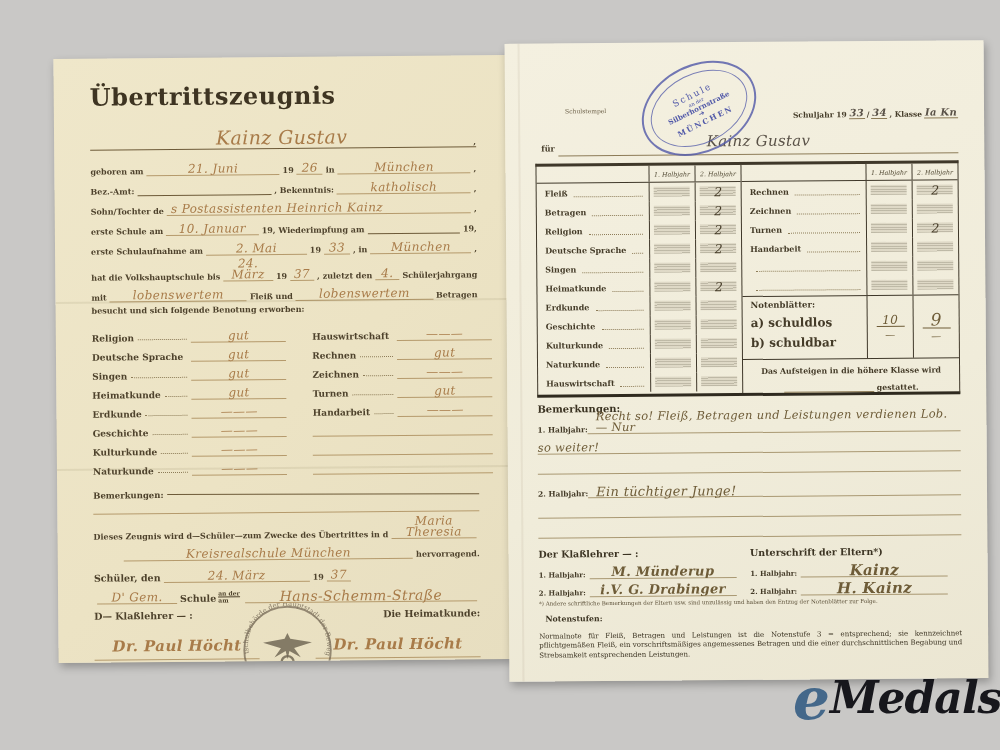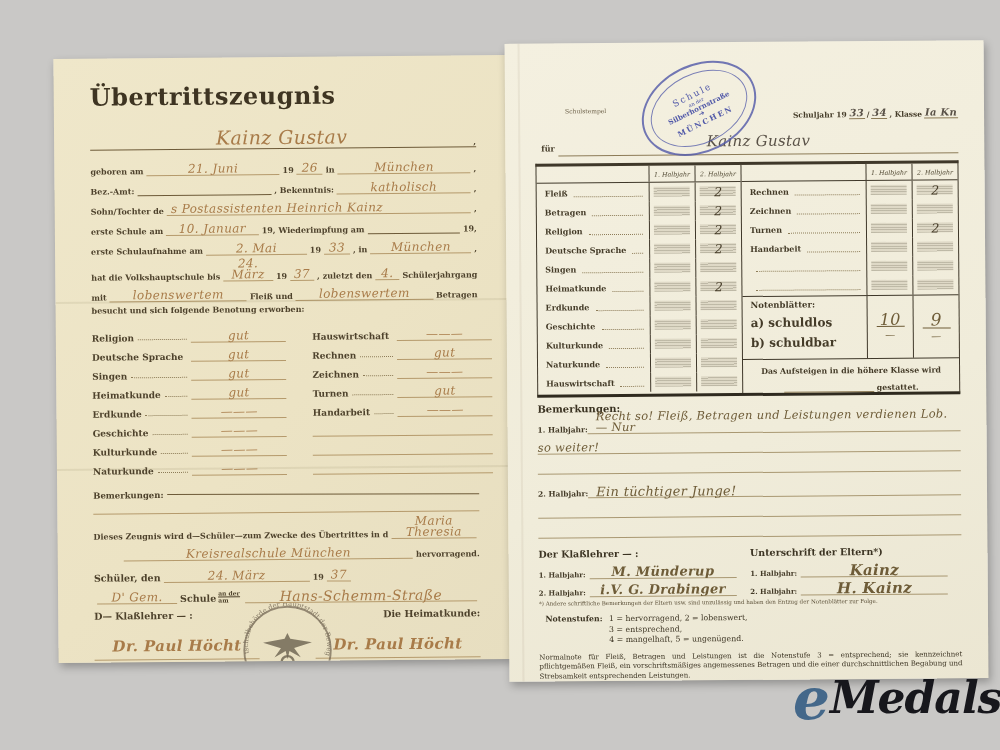--- a/index.html
+++ b/index.html
@@ -73,21 +73,21 @@
   .nrow .nl .dots{flex:1;border-bottom:1.5px dotted #8d7c58;margin:8px 6px 0;}
   .ncell{width:45px;border-left:1px solid #3f382a;position:relative;display:flex;align-items:center;justify-content:center;}
   .hatch{position:absolute;width:36px;height:10px;left:4px;top:4px;opacity:.75;
     background:repeating-linear-gradient(0deg,#aea895 0 1px,#d8d2bf 1px 2.6px);}
   .grade{position:relative;font-size:12.5px;font-style:italic;color:#463c28;z-index:2;}
   .vers{border-top:1.5px solid #3f382a;height:62px;display:flex;}
   .vers .vlbls{flex:1;padding:3px 0 0 8px;color:#443b28;}
   .vers .vtitle{font-size:8.5px;font-weight:bold;}
   .vers .vl{font-size:12px;font-weight:bold;margin-top:6px;}
   .vcol{width:45px;border-left:1px solid #3f382a;display:flex;flex-direction:column;align-items:center;justify-content:center;gap:2px;}
-  .vval{font-size:16px;border-bottom:1px solid #6e5c38;min-width:28px;text-align:center;line-height:12px;}
+  .vval{font-size:12px;border-bottom:1px solid #6e5c38;min-width:28px;text-align:center;line-height:12px;}
   .vval.big{font-size:17px;line-height:16px;}
   .vdash{font-size:10px;color:#6e5c38;}
   .aufst{border-top:1.5px solid #3f382a;flex:1;text-align:center;font-size:7.8px;font-weight:bold;color:#443b28;padding-top:7px;}
   .aufst .l2{display:flex;justify-content:center;align-items:flex-end;margin-top:8px;gap:3px;}
   .aufst .aline{width:90px;border-bottom:1px solid #8d7c58;height:8px;}
   .bem-blk{margin-top:6px;color:#3b3322;}
   .bem-title{font-size:10px;font-weight:bold;}
   .brow{display:flex;align-items:flex-end;height:20px;font-size:7.5px;font-weight:bold;color:#443b28;}
   .brow .btext{flex:1;border-bottom:1px solid #a99872;font-size:11.5px;font-weight:normal;line-height:11px;padding-left:8px;}
   .rsig{display:flex;margin-top:10px;}
@@ -686,25 +686,20 @@
           <span>2. Halbjahr:</span>
           <span class="sfill hw-dk" style="font-size:15px">H. Kainz</span>
         </div>
     </div>
   </div>
 
   <div class="footnote">*) Andere schriftliche Bemerkungen der Eltern usw. sind unzulässig und haben den Entzug der Notenblätter zur Folge.</div>
 
   <div class="nstufen">
     <span class="t">Notenstufen:</span>
-    <span>
-      <span>1 = hervorragend, 2 = lobenswert,</span><br>
-      <span>3 = entsprechend,</span><br>
-      <span>4 = mangelhaft, 5 = ungenügend.</span>
-    </span>
   </div>
 
   <div class="normal">Normalnote für Fleiß, Betragen und Leistungen ist die Notenstufe 3 = entsprechend; sie kennzeichnet pflichtgemäßen Fleiß, ein vorschriftsmäßiges angemessenes Betragen und die einer durchschnittlichen Begabung und Strebsamkeit entsprechenden Leistungen.</div>
 
 </div>
 
 <div class="emedals">
   <span class="e">e</span><span class="m">Medals</span>
 </div>
 

